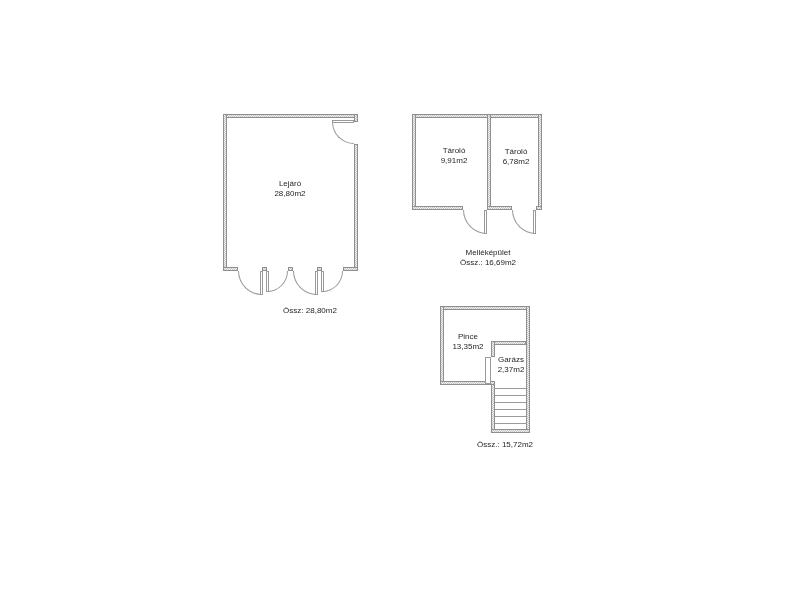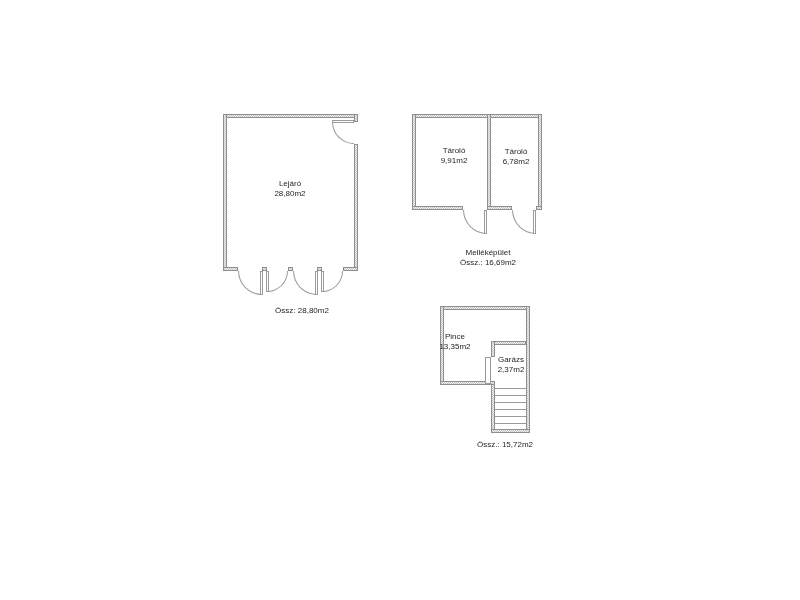--- a/index.html
+++ b/index.html
@@ -69,21 +69,21 @@
 
     <div class="arc bl" style="left:293px;top:271px;width:24px;height:24px"></div>
     <div class="leaf" style="left:315px;top:271px;width:3px;height:24px"></div>
     <div class="leaf" style="left:321px;top:271px;width:3px;height:21px"></div>
     <div class="arc br" style="left:322px;top:271px;width:21px;height:21px"></div>
 
     <div class="lbl" style="left:248px;top:179px;width:84px">
       <span>Lejáró</span>
       <span>28,80m2</span>
     </div>
-    <div class="lbl" style="left:260px;top:306px;width:84px">
+    <div class="lbl" style="left:268px;top:306px;width:84px">
       <span>Össz: 28,80m2</span>
     </div>
   </div>
 
   <div>
 
     <div class="wall" style="left:412px;top:114px;width:130px;height:4px"></div>
     <div class="wall" style="left:412px;top:114px;width:4px;height:96px"></div>
     <div class="wall" style="left:538px;top:114px;width:4px;height:96px"></div>
     <div class="wall" style="left:487px;top:114px;width:4px;height:96px"></div>
@@ -125,21 +125,21 @@
 
     <div>
       <div class="step" style="left:495px;top:388px;width:31px"></div>
       <div class="step" style="left:495px;top:395px;width:31px"></div>
       <div class="step" style="left:495px;top:402px;width:31px"></div>
       <div class="step" style="left:495px;top:409px;width:31px"></div>
       <div class="step" style="left:495px;top:416px;width:31px"></div>
       <div class="step" style="left:495px;top:423px;width:31px"></div>
     </div>
 
-    <div class="lbl" style="left:429px;top:332px;width:52px">
+    <div class="lbl" style="left:442px;top:332px;width:52px">
       <span>Pince</span>
       <span>13,35m2</span>
     </div>
     <div class="lbl" style="left:496px;top:355px;width:30px">
       <span>Garázs</span>
       <span>2,37m2</span>
     </div>
     <div class="lbl" style="left:462px;top:440px;width:86px">
       <span>Össz.: 15,72m2</span>
     </div>

